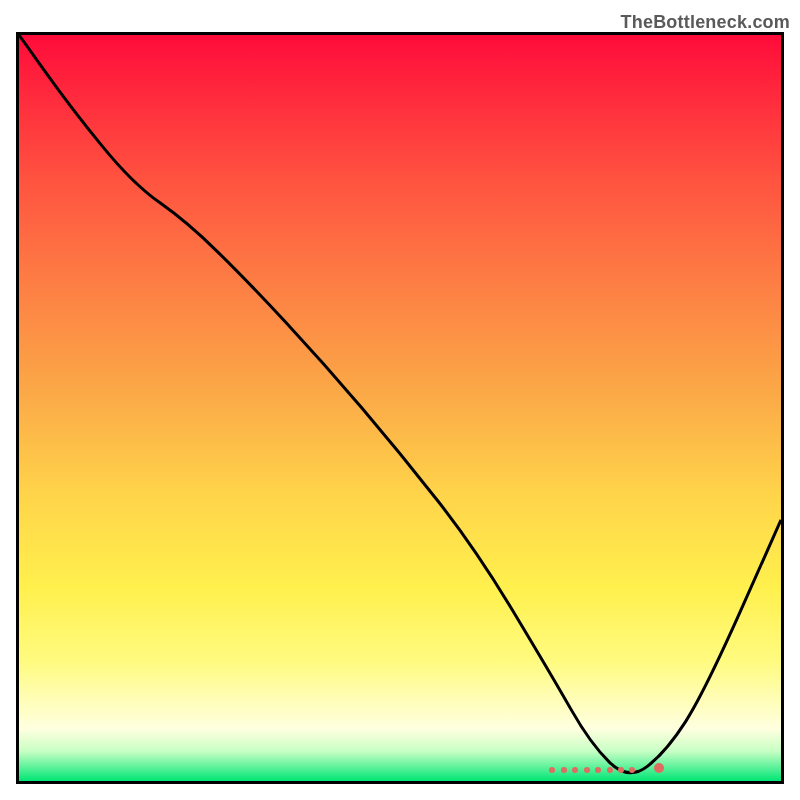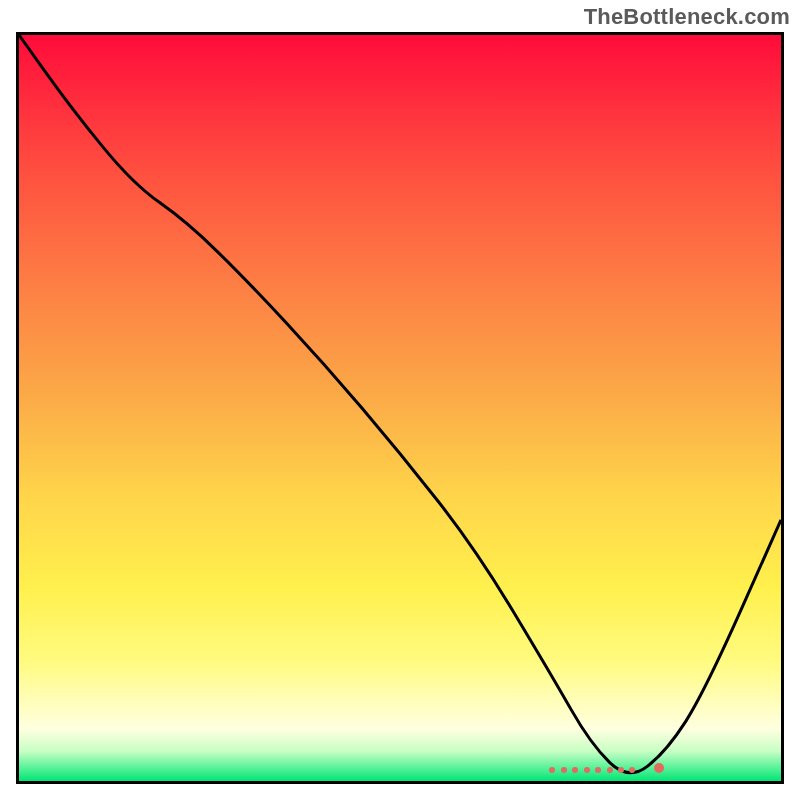--- a/index.html
+++ b/index.html
@@ -11,23 +11,23 @@
     font-family: Arial, Helvetica, sans-serif;
     overflow: hidden;
   }
   .wrap {
     position: relative;
     width: 800px;
     height: 800px;
   }
   .attribution {
     position: absolute;
-    top: 4px;
+    top: 12px;
     right: 10px;
-    font-size: 22px;
+    font-size: 18px;
     font-weight: 600;
     color: #5a5a5a;
     letter-spacing: 0.2px;
   }
   .plot {
     position: absolute;
     left: 16px;
     top: 32px;
     width: 768px;
     height: 752px;

